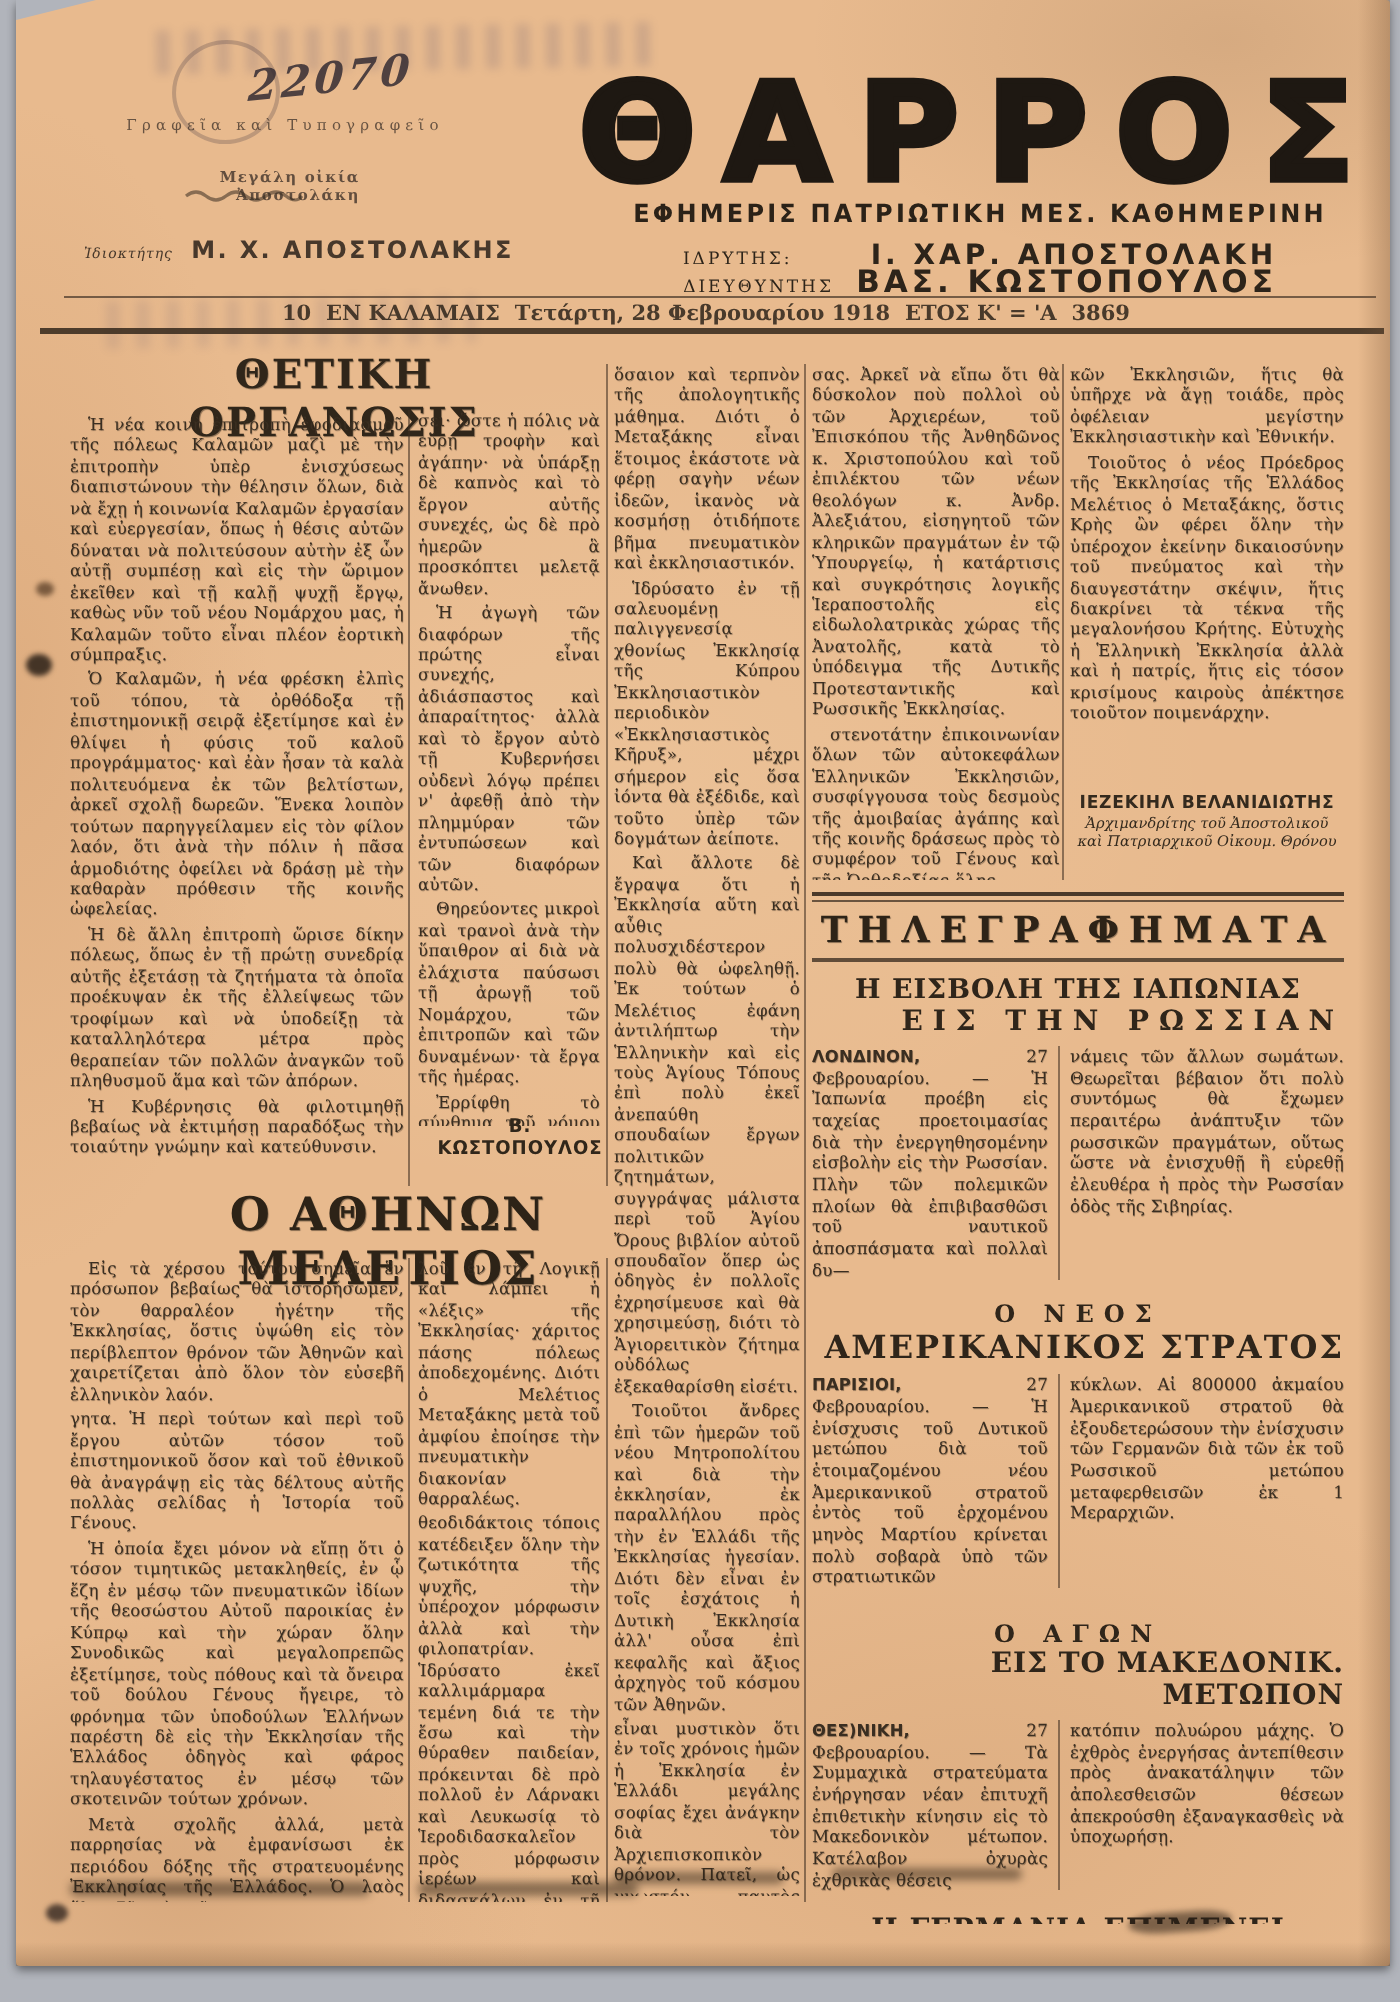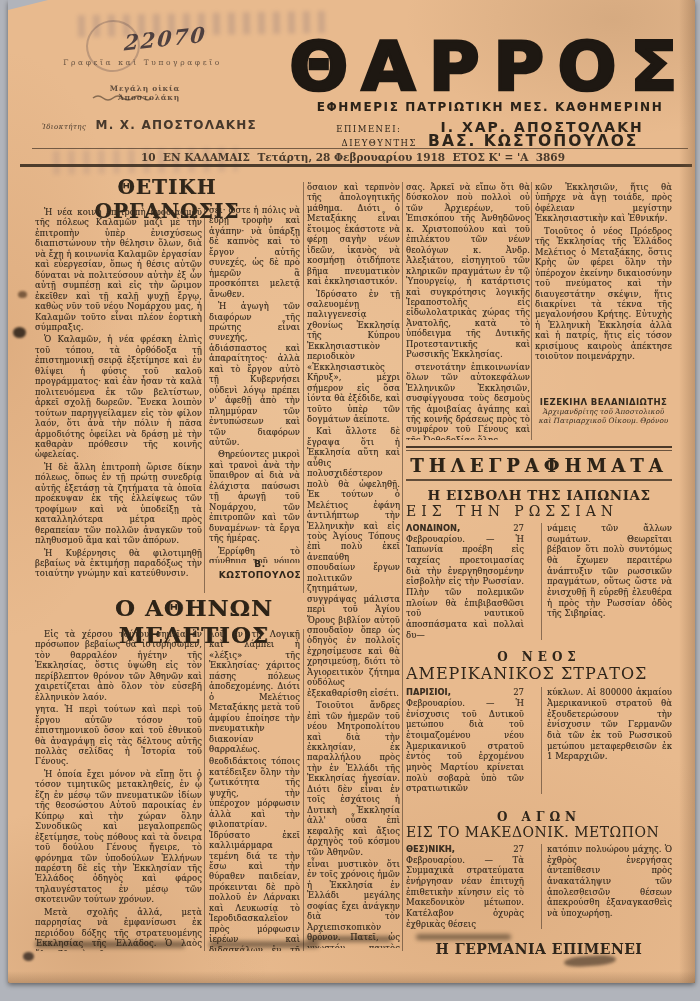--- a/index.html
+++ b/index.html
@@ -73,27 +73,27 @@
   .vdiv{position:absolute;width:1px;background:rgba(62,46,32,.55);}
   
   .tg-box{left:398px;top:446px;width:266px;height:516px;overflow:hidden;}
   .tg-rule-a{height:2px;background:#33271b;opacity:.88;}
   .tg-rule-b{height:1px;background:#33271b;opacity:.7;margin-top:2px;}
   .tg-title{margin-top:4px;text-align:center;font-weight:bold;font-size:18px;letter-spacing:5px;
     color:#2d2317;text-shadow:.4px .4px .4px rgba(45,35,23,.5);}
   .tg-rule-c{height:2px;background:#33271b;opacity:.75;margin-top:3px;}
   .tg-item{margin-top:6px;}
   .tg-h1{text-align:center;font-weight:bold;color:#2f251a;}
-  .tg-h2{text-align:left;font-weight:normal;color:#2f251a;}
+  .tg-h2{text-align:right;font-weight:bold;color:#2f251a;}
   .h-big{font-size:13.5px;letter-spacing:.5px;}
   .h-sp{font-size:12px;letter-spacing:5px;}
   .h-huge{font-size:16px;letter-spacing:1px;}
   .h-wide{font-size:14px;letter-spacing:5px;}
   .h-med{font-size:14px;letter-spacing:.5px;}
-  .tg-cols{display:flex;margin-top:4px;gap:12px;}
+  .tg-cols{display:flex;margin-top:4px;}
   .tg-cols .L{width:118px;padding-right:5px;}
   .tg-cols .R{flex:1;padding-left:5px;border-left:1px solid rgba(62,46,32,.55);}
   .tg-cols p{margin:0;text-align:justify;font-size:8.4px;line-height:1.27;color:#3a2e21;
     letter-spacing:.1px;text-shadow:.3px .3px .35px rgba(55,42,30,.45);}
   .tg-city{font-weight:bold;font-family:"DejaVu Sans",sans-serif;font-size:8.2px;}
   
   .ghost{filter:blur(2.3px);opacity:.33;transform:rotate(-1deg);
     background:repeating-linear-gradient(90deg, rgba(88,78,108,.55) 0 7px, transparent 7px 15px);}
   .g1{left:70px;top:13px;width:255px;height:22px;}
   .g2{left:45px;top:149px;width:185px;height:24px;opacity:.22;}
@@ -125,21 +125,21 @@
       <path d="M1 4 Q6 0 11 4 T21 4 T31 4 T41 4 T51 4 T59 4" fill="none" stroke="#3a2e22" stroke-width="1.6"></path>
     </svg>
     <div class="page-el owner-line">
       <span class="pfx">Ἰδιοκτήτης</span>
       <span class="own">Μ. Χ. ΑΠΟΣΤΟΛΑΚΗΣ</span>
     </div>
 
     <div class="page-el masthead-title">ΘΑΡΡΟΣ</div>
     <div class="page-el masthead-subtitle">ΕΦΗΜΕΡΙΣ ΠΑΤΡΙΩΤΙΚΗ ΜΕΣ. ΚΑΘΗΜΕΡΙΝΗ</div>
     <div class="page-el founder-line">
-      <span class="lbl">ΕΠΙΜΕΝΕΙ:</span>
+      <span class="lbl">ΙΔΡΥΤΗΣ:</span>
       <span class="nm">Ι. ΧΑΡ. ΑΠΟΣΤΟΛΑΚΗ</span>
     </div>
     <div class="page-el director-line">
       <span class="lbl">ΔΙΕΥΘΥΝΤΗΣ</span>
       <span class="nm">ΒΑΣ. ΚΩΣΤΟΠΟΥΛΟΣ</span>
     </div>
 
     <div class="page-el rule-thin-top"></div>
     <div class="page-el dateline-row">
       <span>10</span>

